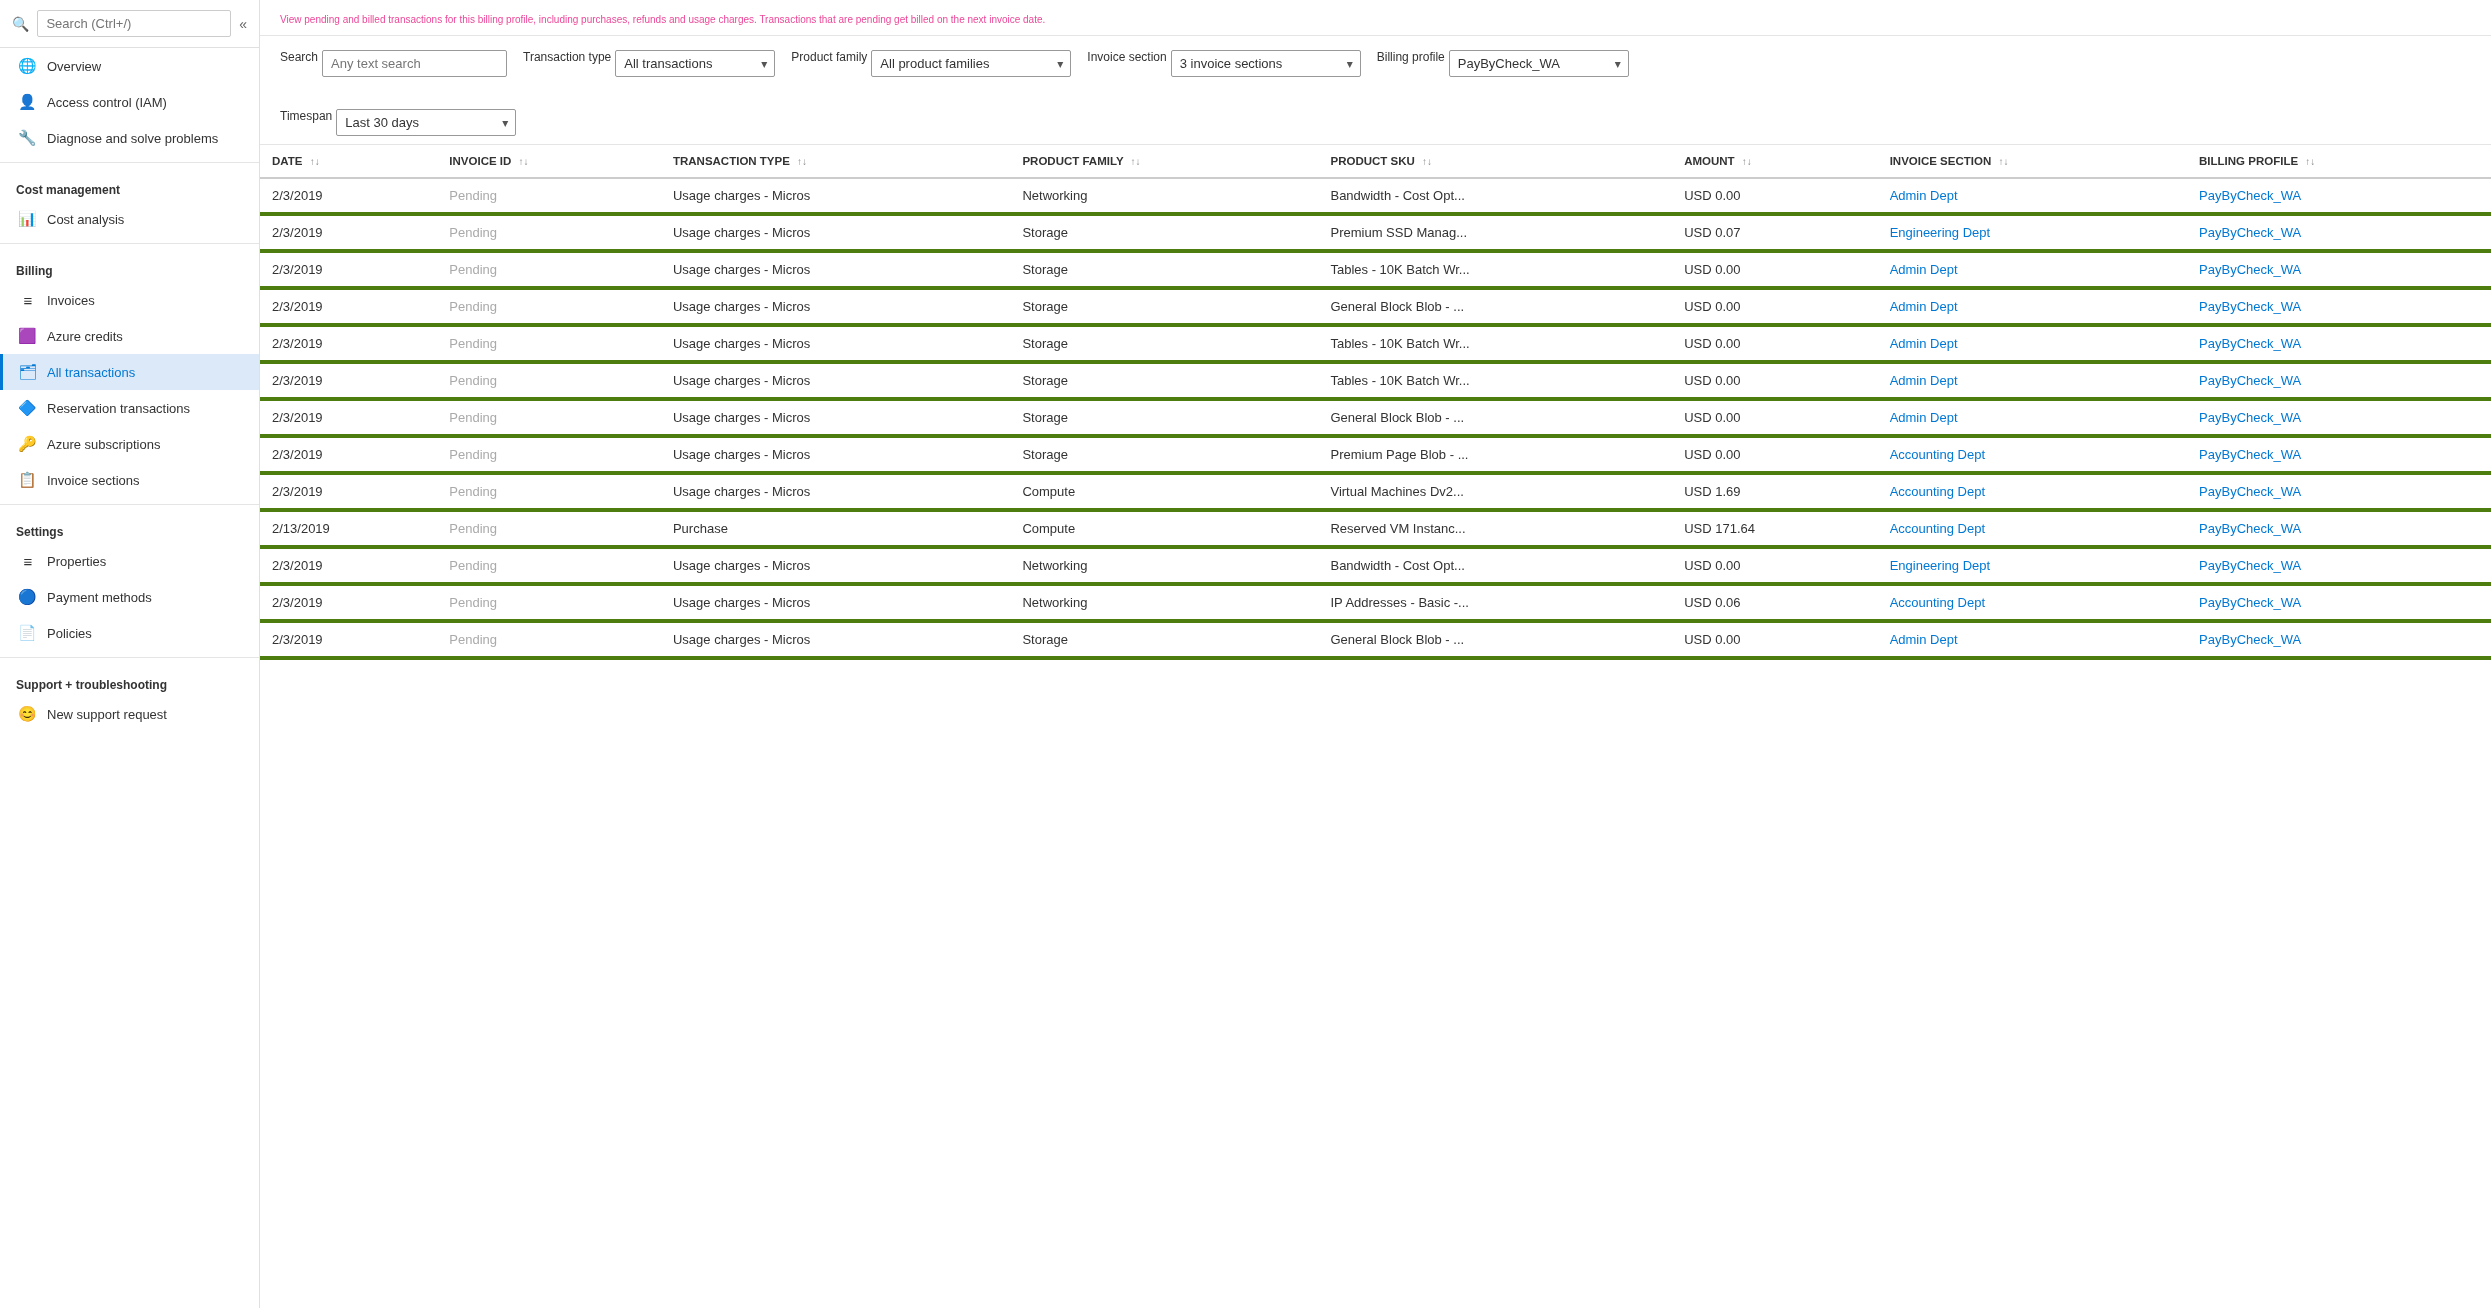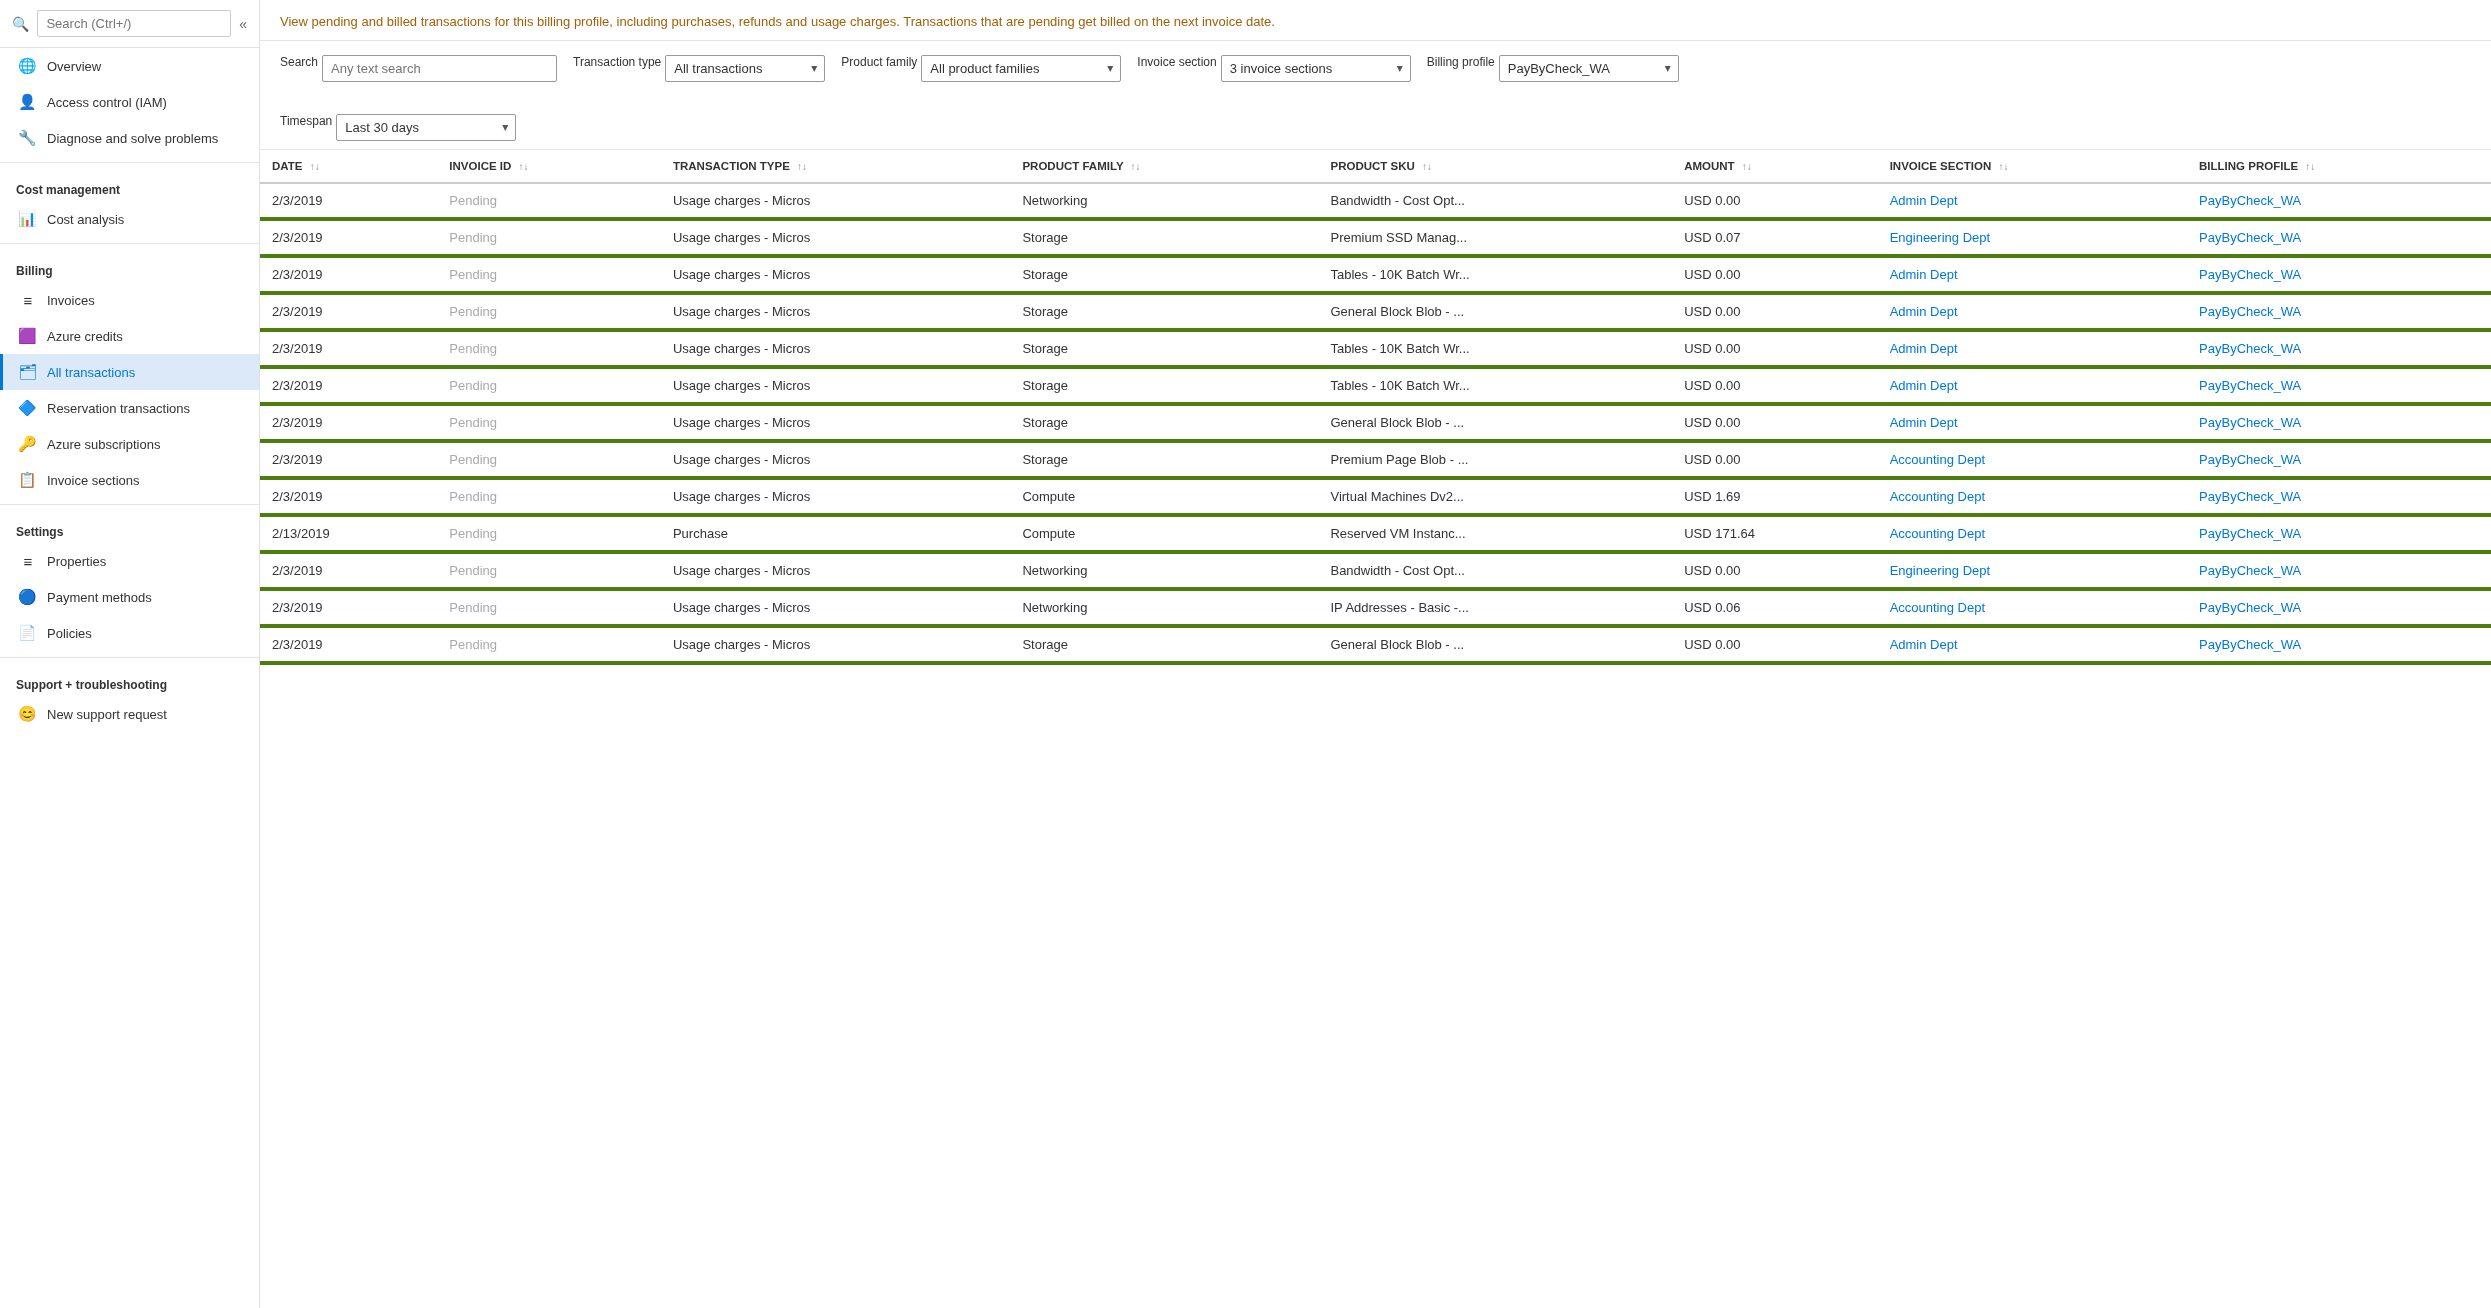--- a/index.html
+++ b/index.html
@@ -83,22 +83,22 @@
       display: flex;
       flex-direction: column;
       overflow: hidden;
       background: #fff;
     }
     .main-header {
       padding: 12px 20px 8px 20px;
       border-bottom: 1px solid #e5e5e5;
     }
     .main-header p {
-      font-size: 13px;
-      color: #a16207;
+      font-size: 10px;
+      color: #ec4899;
       line-height: 1.5;
     }
 
     
     .filters {
       padding: 14px 20px 8px 20px;
       display: flex;
       flex-wrap: wrap;
       gap: 16px;
       align-items: flex-end;
@@ -111,21 +111,21 @@
     }
     .filter-group label {
       font-size: 12px;
       color: #333;
       font-weight: 400;
     }
     .filter-group input[type="text"] {
       border: 1px solid #999;
       padding: 5px 8px;
       font-size: 13px;
-      width: 235px;
+      width: 185px;
       color: #aaa;
       outline: none;
       border-radius: 2px;
     }
     .filter-group select {
       border: 1px solid #999;
       padding: 5px 28px 5px 8px;
       font-size: 13px;
       color: #333;
       background: #fff;

